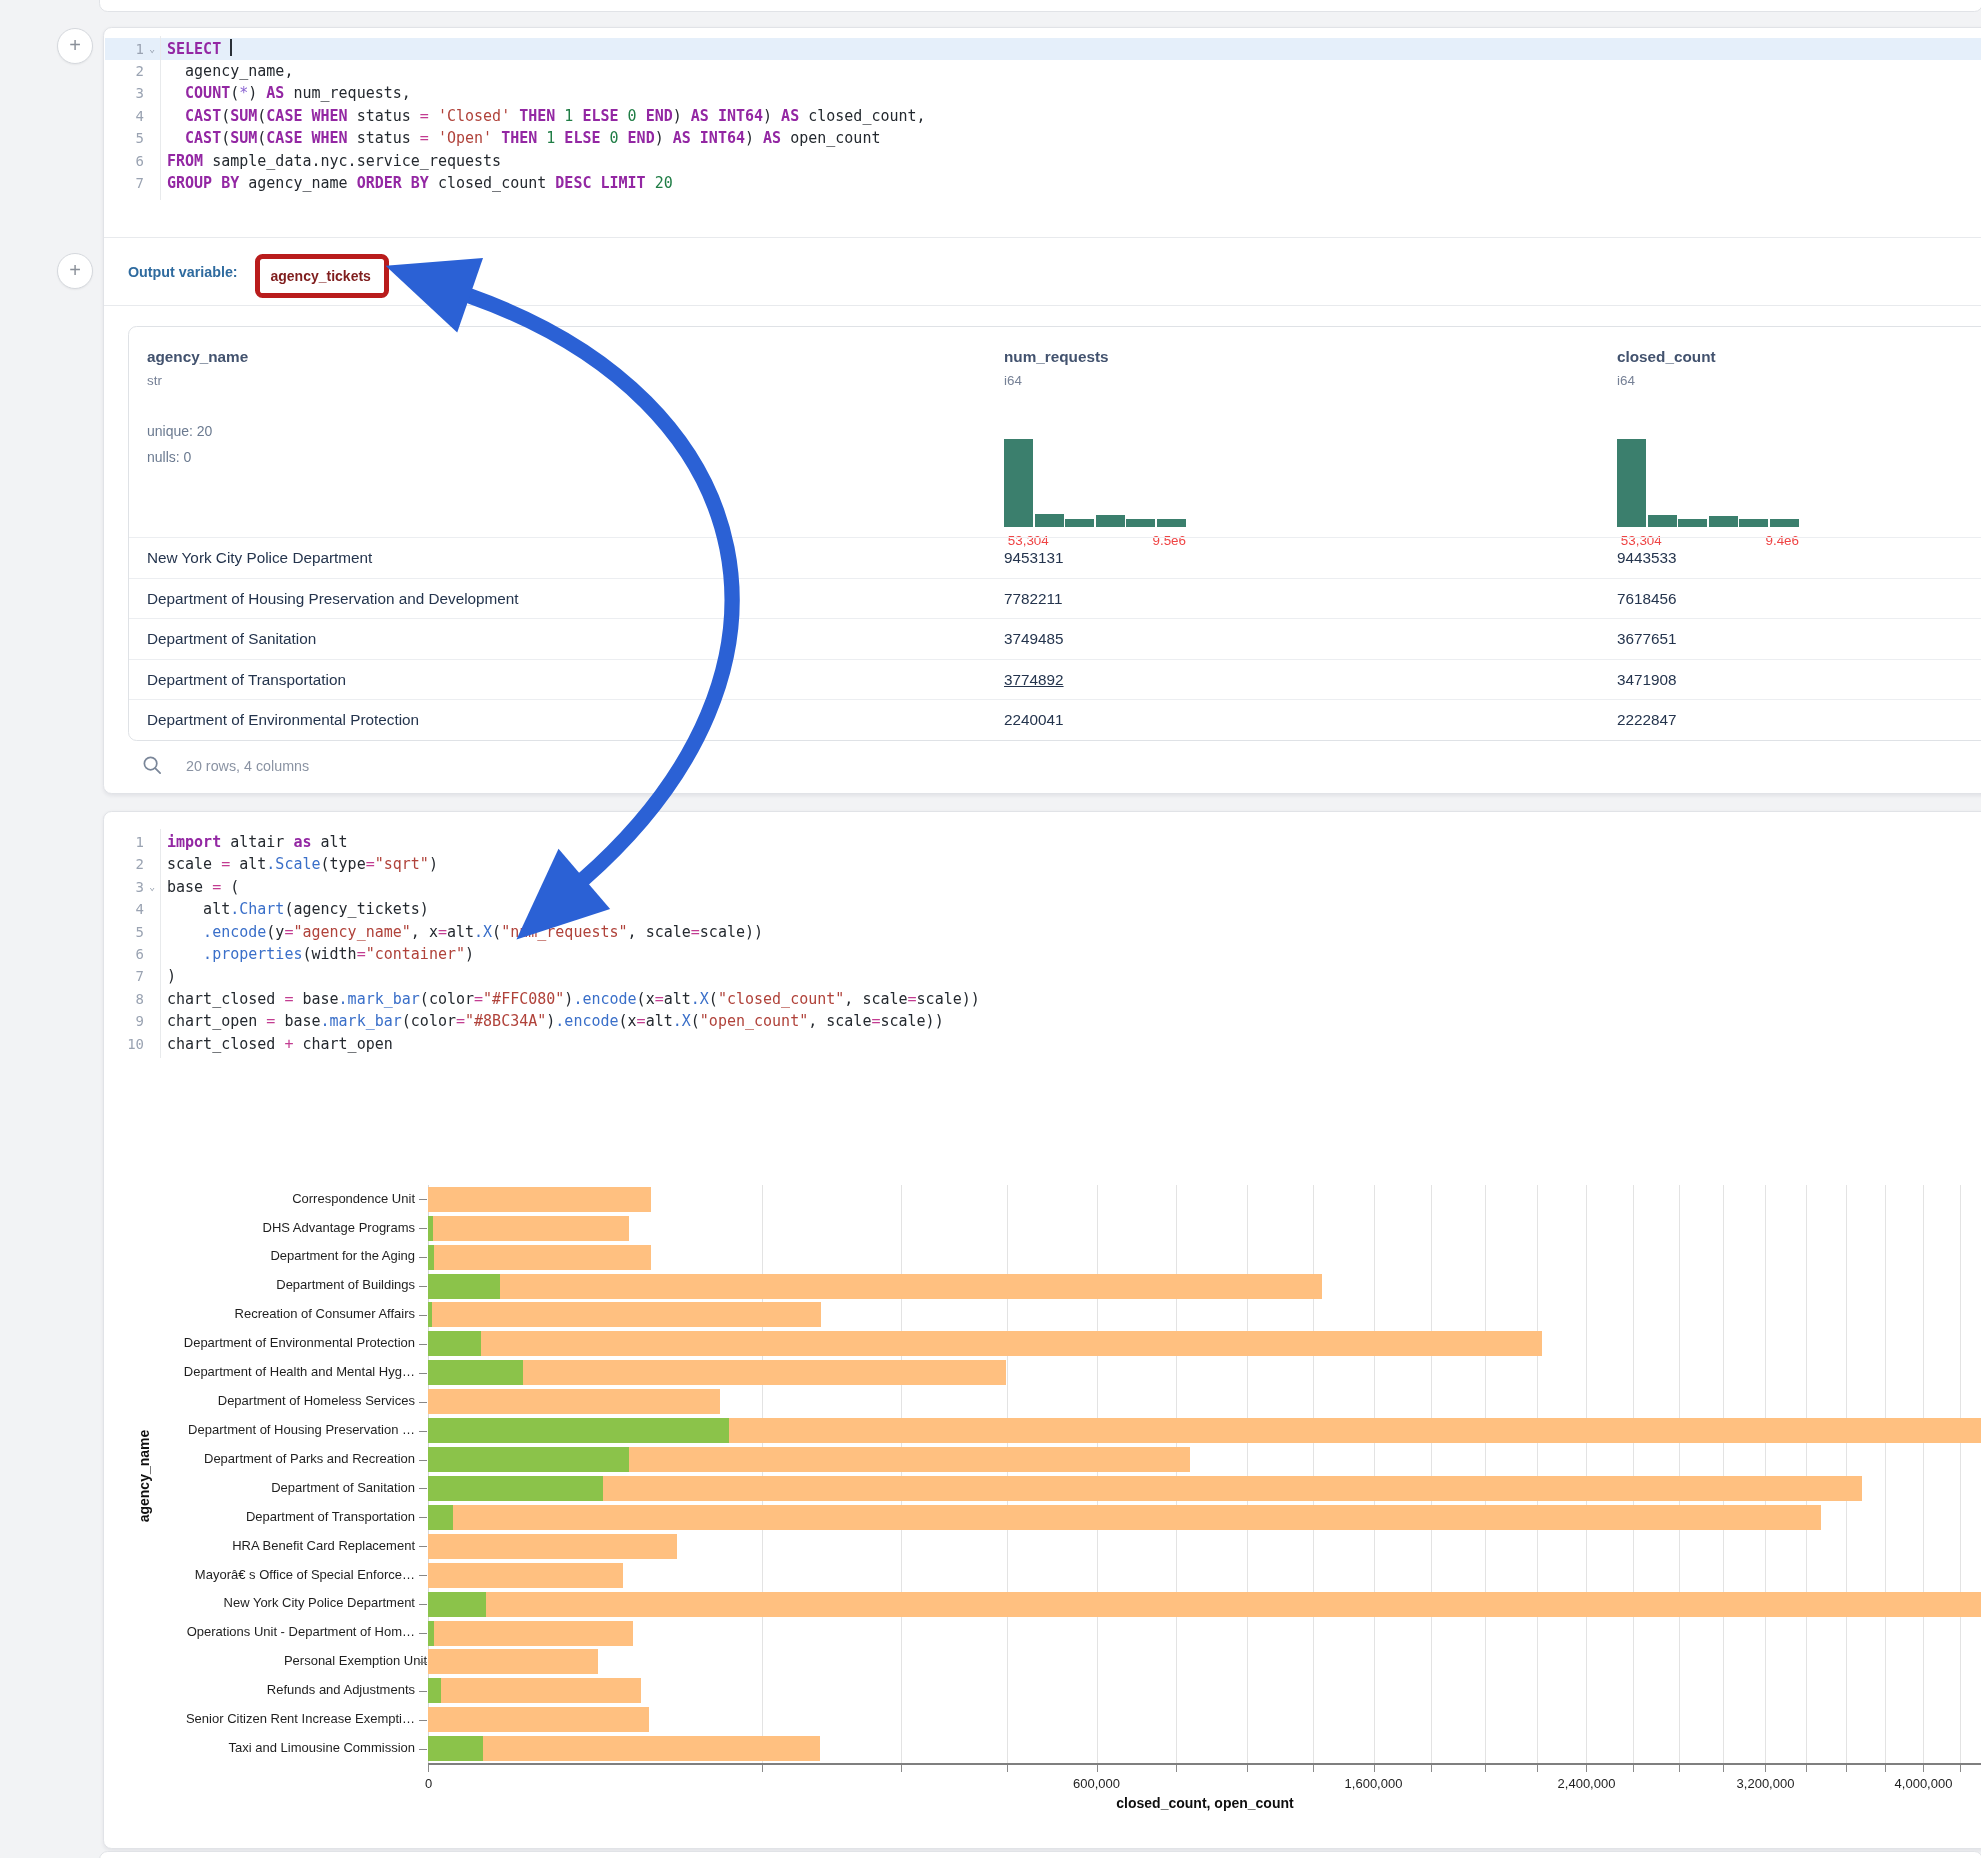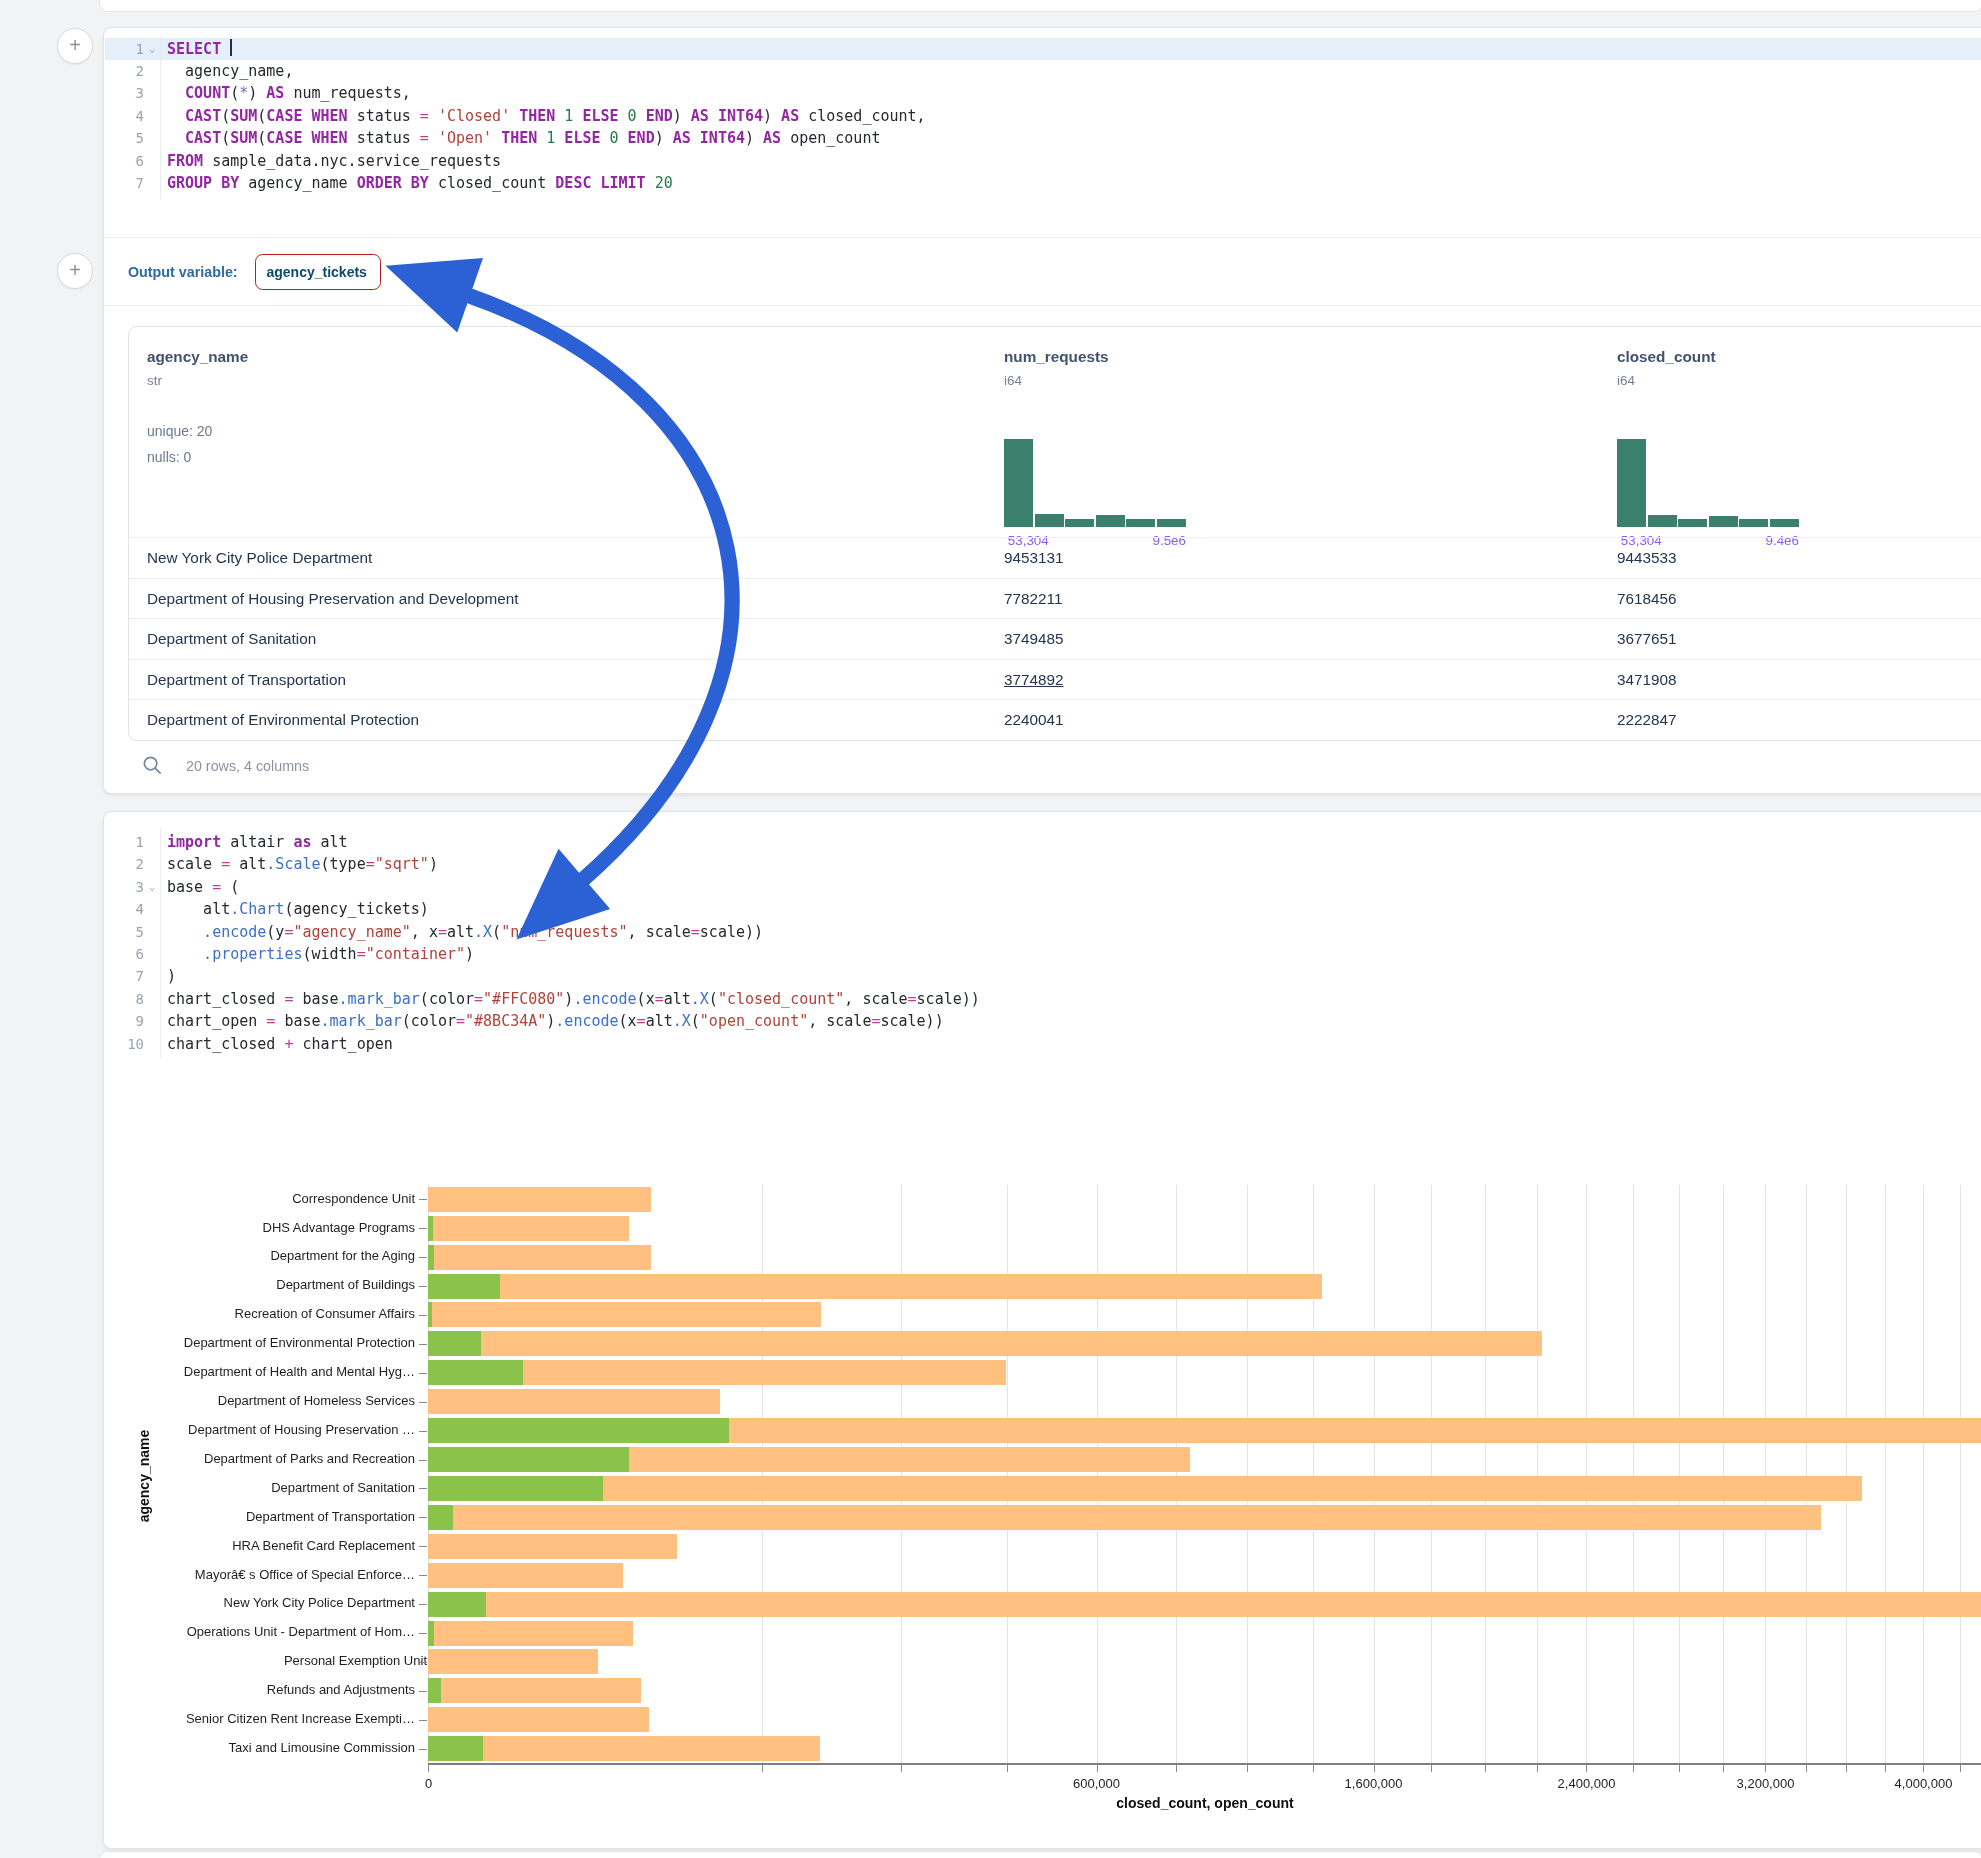--- a/index.html
+++ b/index.html
@@ -18,29 +18,29 @@
   .tok-k{color:#9327a3;font-weight:bold;}
   .tok-s{color:#b0423a;}
   .tok-n{color:#1f7d45;}
   .tok-o{color:#c23c91;}
   .tok-o2{color:#8a63d2;}
   .tok-f{color:#3a6fc9;}
   .caret{display:inline-block;width:1.9px;height:17px;background:#2a2f36;vertical-align:-2.9px;}
   .divider{position:absolute;left:0;right:0;height:1px;background:#e8eaed;}
   
   .outlabel{position:absolute;font-size:14.3px;font-weight:bold;color:#2f6b9f;text-align:right;}
-  .pill{position:absolute;width:113px;height:34px;border:1px solid #b91c1c;border-radius:7.6px;background:#fff;overflow:hidden;line-height:34px;padding-left:10.5px;font-size:14px;font-weight:bold;color:#0c4a6e;white-space:nowrap;}
+  .pill{position:absolute;width:113px;height:34px;border:5px solid #b91c1c;border-radius:7.6px;background:#fff;overflow:hidden;line-height:34px;padding-left:10.5px;font-size:14px;font-weight:bold;color:#7f1d1d;white-space:nowrap;}
   
   .tablebox{position:absolute;border:1px solid #dfe2e6;border-radius:8.6px;background:#fff;overflow:hidden;}
   .colname{font-size:15.3px;font-weight:bold;color:#42526e;}
   .coltype{font-size:13.4px;color:#768196;margin-top:6.7px;}
   .colstat{font-size:14px;color:#6b7a90;}
   .hist{position:absolute;}
   .hist-bar{position:absolute;bottom:21px;background:#3b7f6d;}
-  .hist-lab{position:absolute;bottom:0;font-size:13.4px;color:#8b5cf6;}
+  .hist-lab{position:absolute;bottom:0;font-size:13.4px;color:#ef4444;}
   .trow{position:absolute;left:0;right:0;height:40px;border-top:1px solid #eceef1;}
   .tcell{position:absolute;top:0;height:40px;line-height:40px;font-size:15.3px;color:#24344d;white-space:nowrap;}
   .tfoot{position:absolute;font-size:14.3px;color:#8a93a3;}
   
   .plusbtn{position:absolute;width:34px;height:34px;border-radius:50%;background:#fff;border:1px solid #d5d8dd;color:#8a9099;font-size:20px;line-height:32.5px;text-align:center;box-shadow:0 1px 1.9px rgba(0,0,0,.05);}
   
   .chart{position:absolute;inset:0;overflow:hidden;}
   .gridline{position:absolute;width:1px;background:#e3e3e3;}
   .bar{position:absolute;}
   .ylab{position:absolute;font-size:13px;color:#1f1f1f;text-align:right;white-space:nowrap;}

